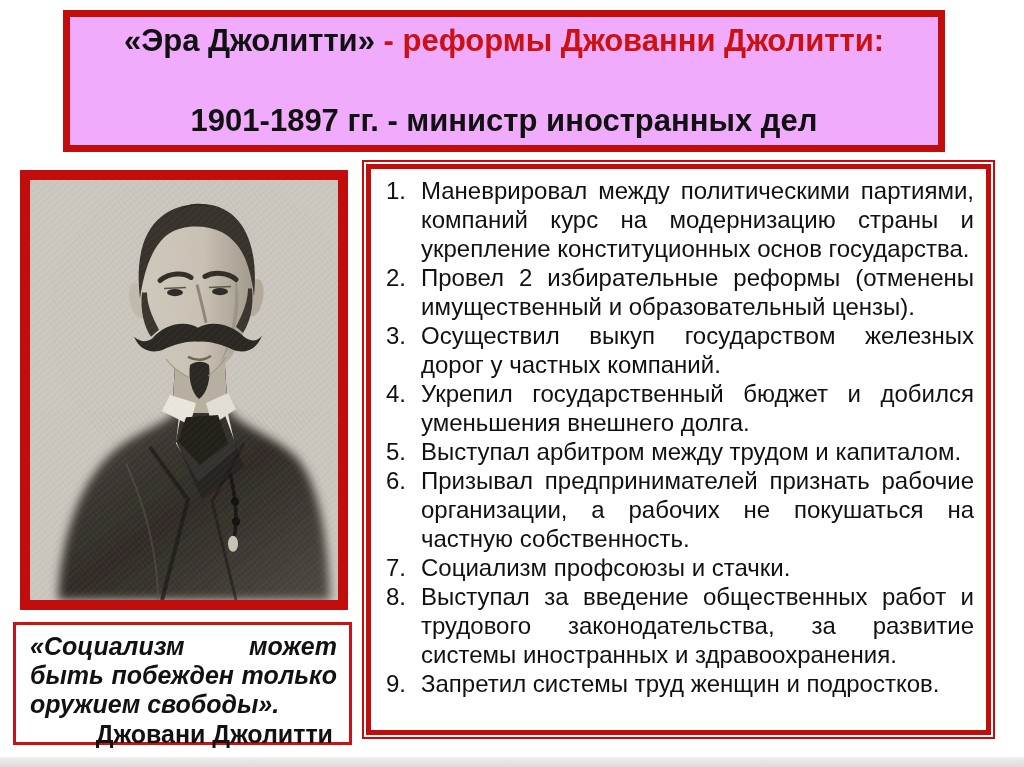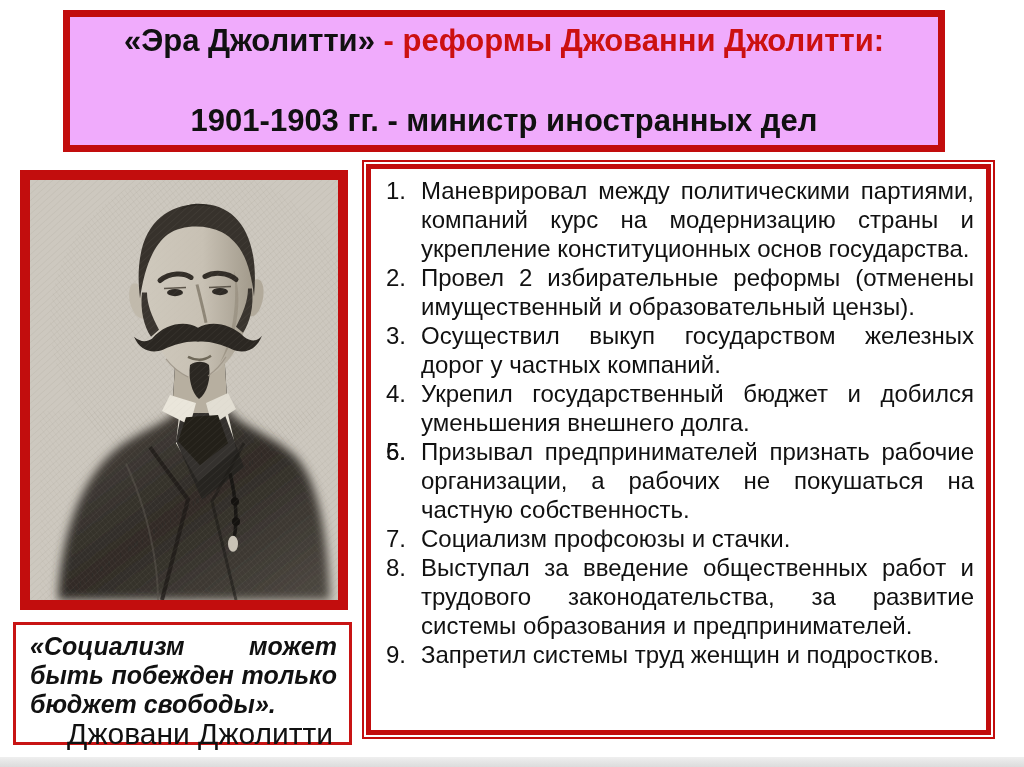--- a/index.html
+++ b/index.html
@@ -24,21 +24,21 @@
   
   .quote-box{
     position:absolute;left:13px;top:622px;width:339px;height:123px;box-sizing:border-box;
     border:3px solid #c81414;background:#fff;padding:7px 12px 4px 14px;
   }
   .quote-text{
     font-style:italic;font-weight:bold;font-size:25px;line-height:29px;
     text-align:justify;margin:0;
   }
   .quote-author{
-    font-weight:normal;font-size:30px;line-height:30px;text-align:right;
+    font-weight:bold;font-size:25px;line-height:30px;text-align:right;
     padding-right:4px;margin:0;
   }
   
   .list-box{
     position:absolute;left:366px;top:164px;width:625px;height:571px;box-sizing:border-box;
     border:5px solid #c20d0d;outline:2px solid #c20d0d;outline-offset:2px;
     background:#fff;padding:7px 12px 4px 10px;
   }
   ol.reforms{list-style:none;margin:0;padding:0;font-size:24px;line-height:29px;}
   ol.reforms li{position:relative;padding-left:40px;text-align:justify;margin:0;}
@@ -50,21 +50,21 @@
 </head>
 <body>
 
 <div class="slide">
 
   <div class="title-box">
     <div>
       <span>«Эра Джолитти»</span>
       <span class="title-red">- реформы Джованни Джолитти:</span>
     </div>
-    <div>1901-1903 гг. - министр иностранных дел</div>
+    <div>1901-1897 гг. - министр иностранных дел</div>
   </div>
 
   <div class="photo-box">
     <svg viewBox="0 0 308 418" preserveAspectRatio="none">
       <defs>
         <pattern id="hatchA" width="5" height="5" patternUnits="userSpaceOnUse" patternTransform="rotate(48)">
           <line x1="0" y1="0" x2="0" y2="5" stroke="#b4aea2" stroke-width="1"></line>
         </pattern>
         <pattern id="hatchB" width="4" height="4" patternUnits="userSpaceOnUse" patternTransform="rotate(-38)">
           <line x1="0" y1="0" x2="0" y2="4" stroke="#8f887b" stroke-width="0.7"></line>
@@ -157,32 +157,32 @@
 
       <path d="M 158,176 C 166,180 174,180 181,175" stroke="#6e6758" stroke-width="2.5" fill="none"></path>
       <path d="M 160,184 C 166,180 174,180 179,184 C 181,198 177,212 169,218 C 162,212 158,198 160,184 Z" fill="#2b2722"></path>
 
       <path d="M 136,178 C 142,186 150,192 158,196 M 196,176 C 191,184 185,190 178,195" stroke="#9a9183" stroke-width="1.2" fill="none" opacity="0.8"></path>
       <rect width="308" height="418" fill="url(#hatchA)" opacity="0.12"></rect>
     </svg>
   </div>
 
   <div class="quote-box">
-    <p class="quote-text">«Социализм может быть побежден только бюджет свободы».</p>
+    <p class="quote-text">«Социализм может быть побежден только оружием свободы».</p>
     <p class="quote-author">Джовани Джолитти</p>
   </div>
 
   <div class="list-box">
     <ol class="reforms">
       <li><span class="num">1.</span><span>Маневрировал между политическими партиями, компаний курс на модернизацию страны и укрепление конституционных основ государства.</span></li>
       <li><span class="num">2.</span><span>Провел 2 избирательные реформы (отменены имущественный и образовательный цензы).</span></li>
       <li><span class="num">3.</span><span>Осуществил выкуп государством железных дорог у частных компаний.</span></li>
       <li><span class="num">4.</span><span>Укрепил государственный бюджет и добился уменьшения внешнего долга.</span></li>
-      <li><span class="num">5.</span></li>
+      <li><span class="num">5.</span><span>Выступал арбитром между трудом и капиталом.</span></li>
       <li><span class="num">6.</span><span>Призывал предпринимателей признать рабочие организации, а рабочих не покушаться на частную собственность.</span></li>
       <li><span class="num">7.</span><span>Социализм профсоюзы и стачки.</span></li>
-      <li><span class="num">8.</span><span>Выступал за введение общественных работ и трудового законодательства, за развитие системы образования и предпринимателей.</span></li>
+      <li><span class="num">8.</span><span>Выступал за введение общественных работ и трудового законодательства, за развитие системы иностранных и здравоохранения.</span></li>
       <li><span class="num">9.</span><span>Запретил системы труд женщин и подростков.</span></li>
     </ol>
   </div>
 
   <div class="bottom-edge"></div>
 </div>
 
 </body></html>

